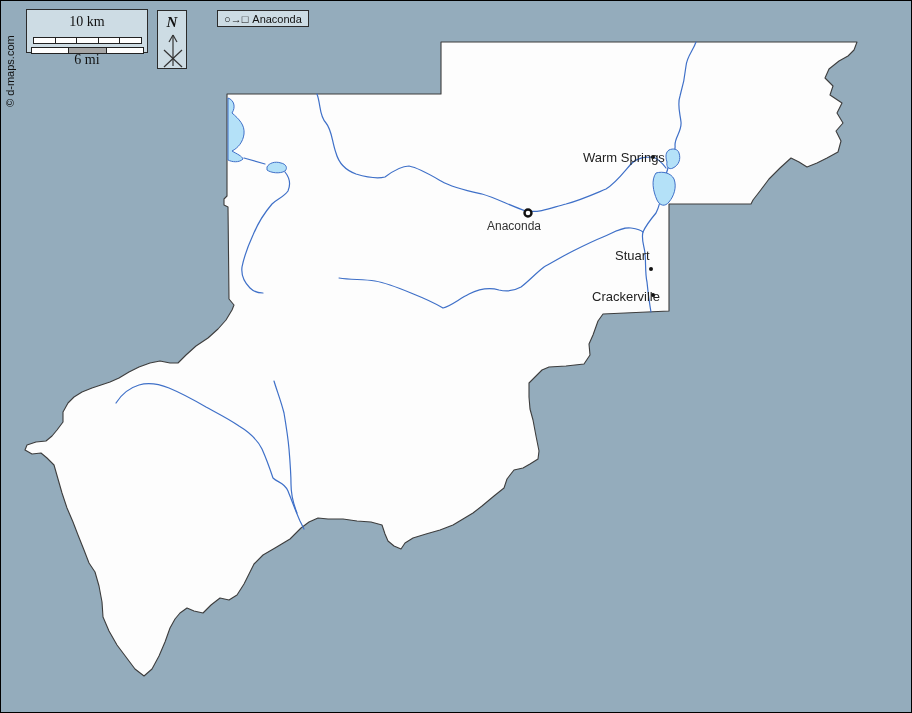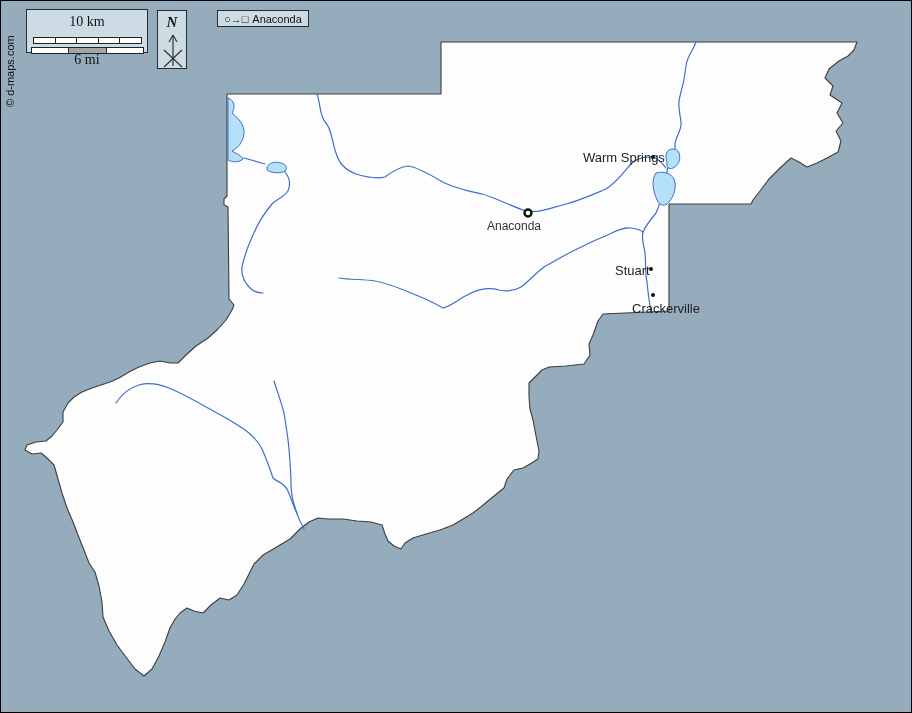--- a/index.html
+++ b/index.html
@@ -144,22 +144,22 @@
       C664,206 659,205 656,199 C652,190 650,179 655,172 Z"></path>
 
     <circle class="city-dot" cx="652" cy="156" r="2"></circle>
     <circle class="city-ring" cx="527" cy="212" r="3.5"></circle>
     <circle class="city-dot" cx="650" cy="268" r="2"></circle>
     <circle class="city-dot" cx="652" cy="294" r="2"></circle>
   </svg>
 
   <div class="map-label lbl-small" style="left:582px; top:150px;">Warm Springs</div>
   <div class="map-label lbl-big" style="left:486px; top:219px;">Anaconda</div>
-  <div class="map-label lbl-small" style="left:614px; top:263px;">Stuart</div>
-  <div class="map-label lbl-small" style="left:591px; top:301px;margin-left:40px;">Crackerville</div>
+  <div class="map-label lbl-small" style="left:614px; top:248px;">Stuart</div>
+  <div class="map-label lbl-small" style="left:591px; top:289px;">Crackerville</div>
 
   <div class="panel" id="scale-box">
     <div class="scale-text" id="scale-km-text">10 km</div>
     <div class="scale-bar" id="bar-km">
       <span class="seg"></span>
         <span class="seg"></span>
         <span class="seg"></span>
         <span class="seg"></span>
         <span class="seg"></span>
     </div>

